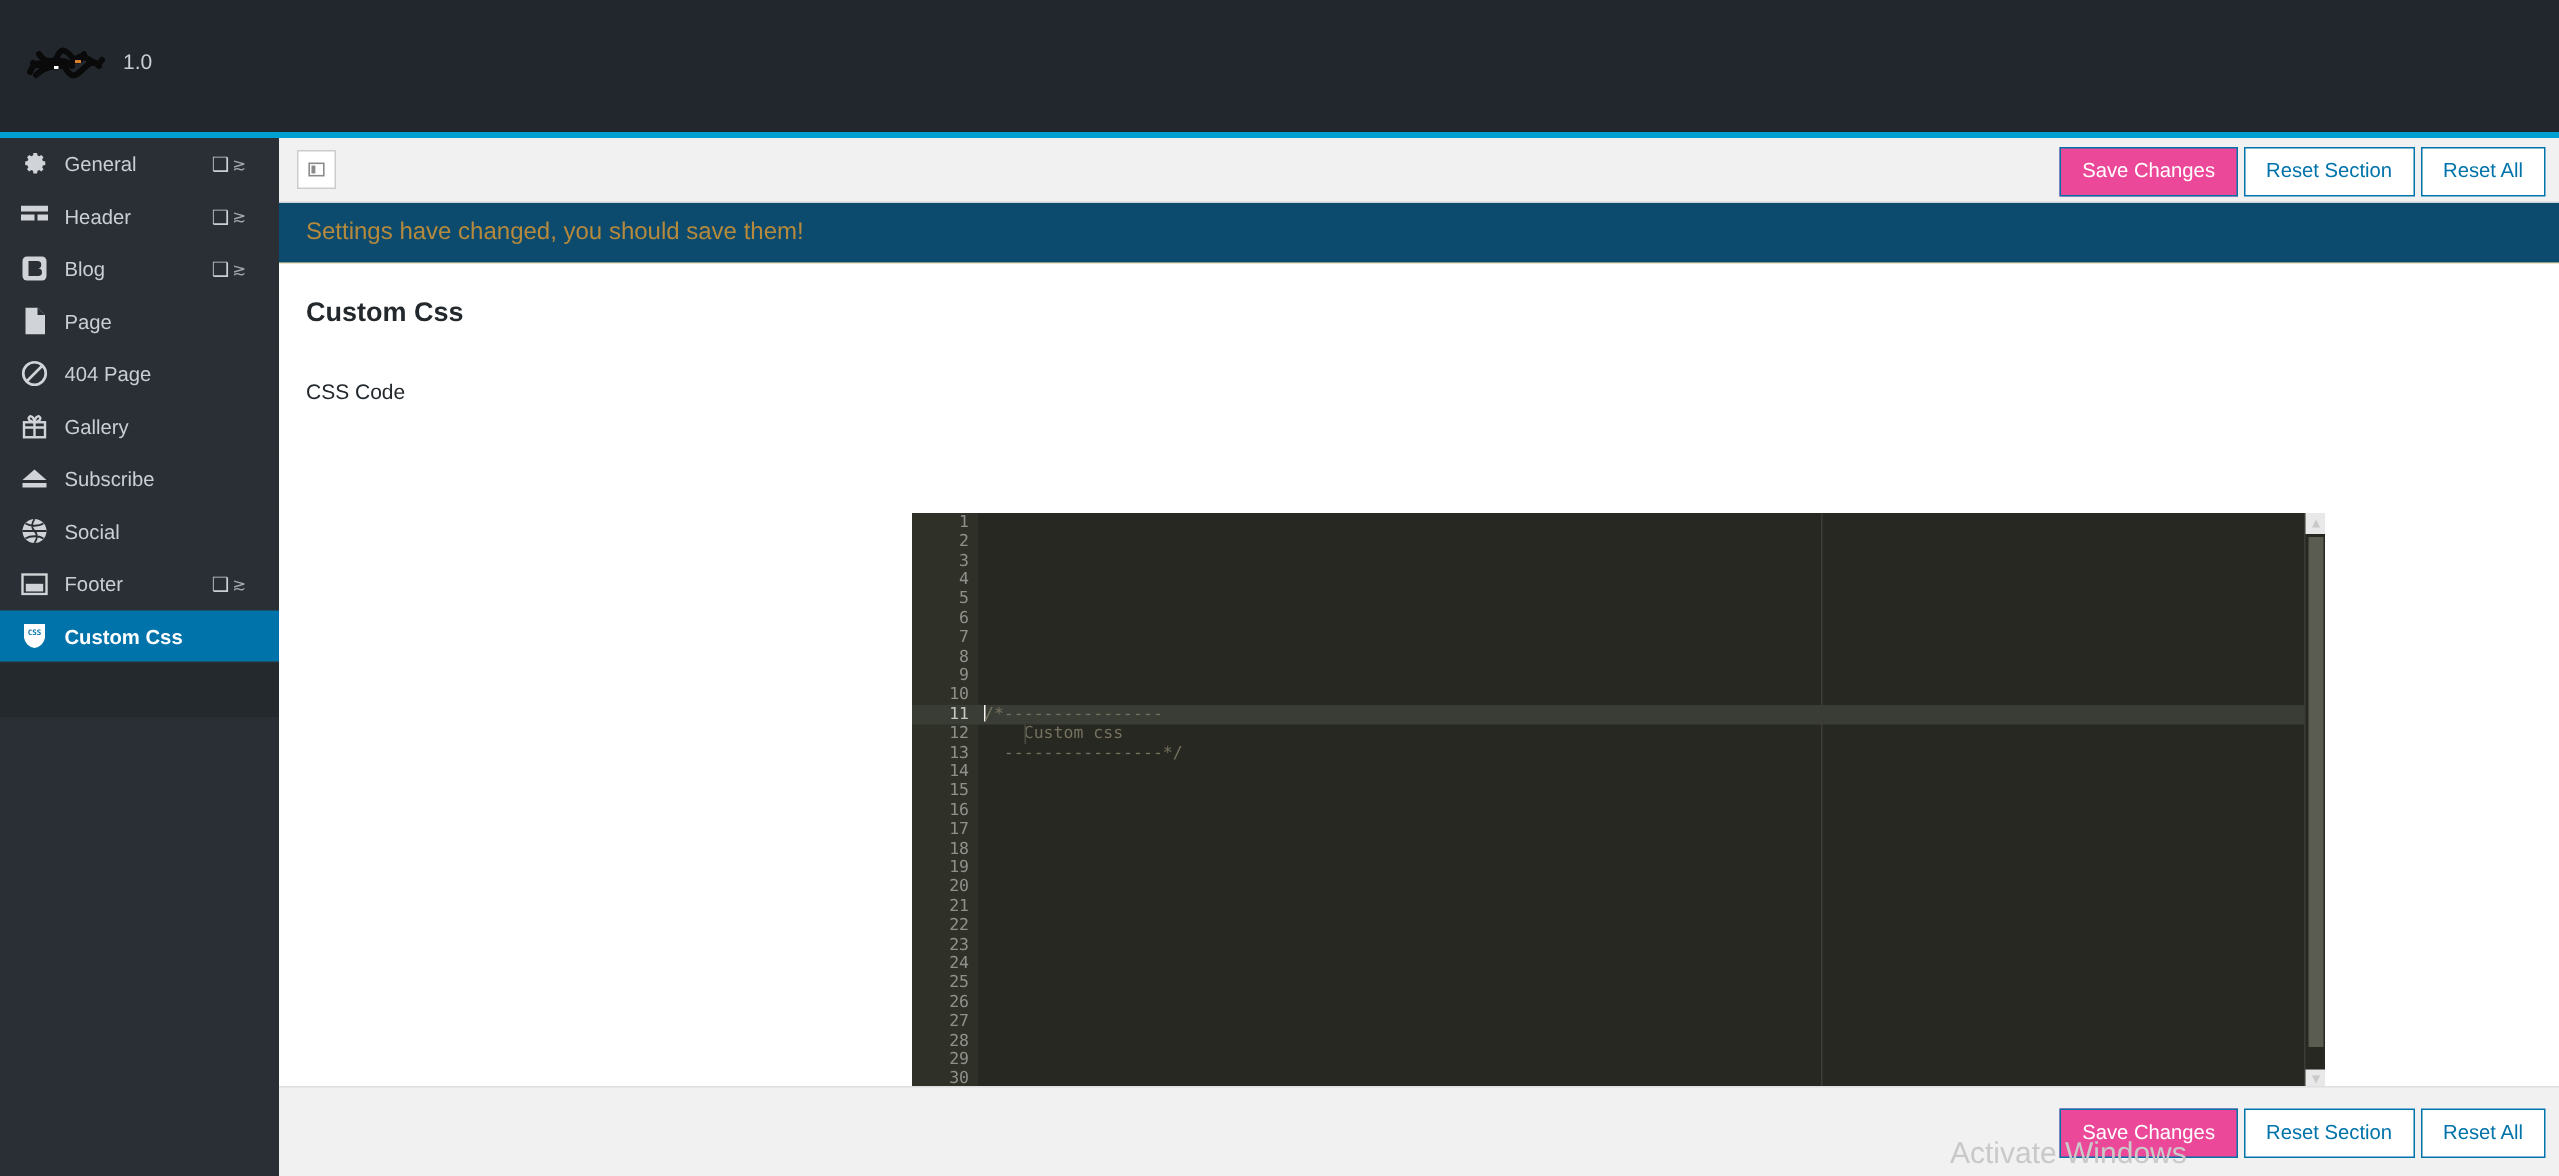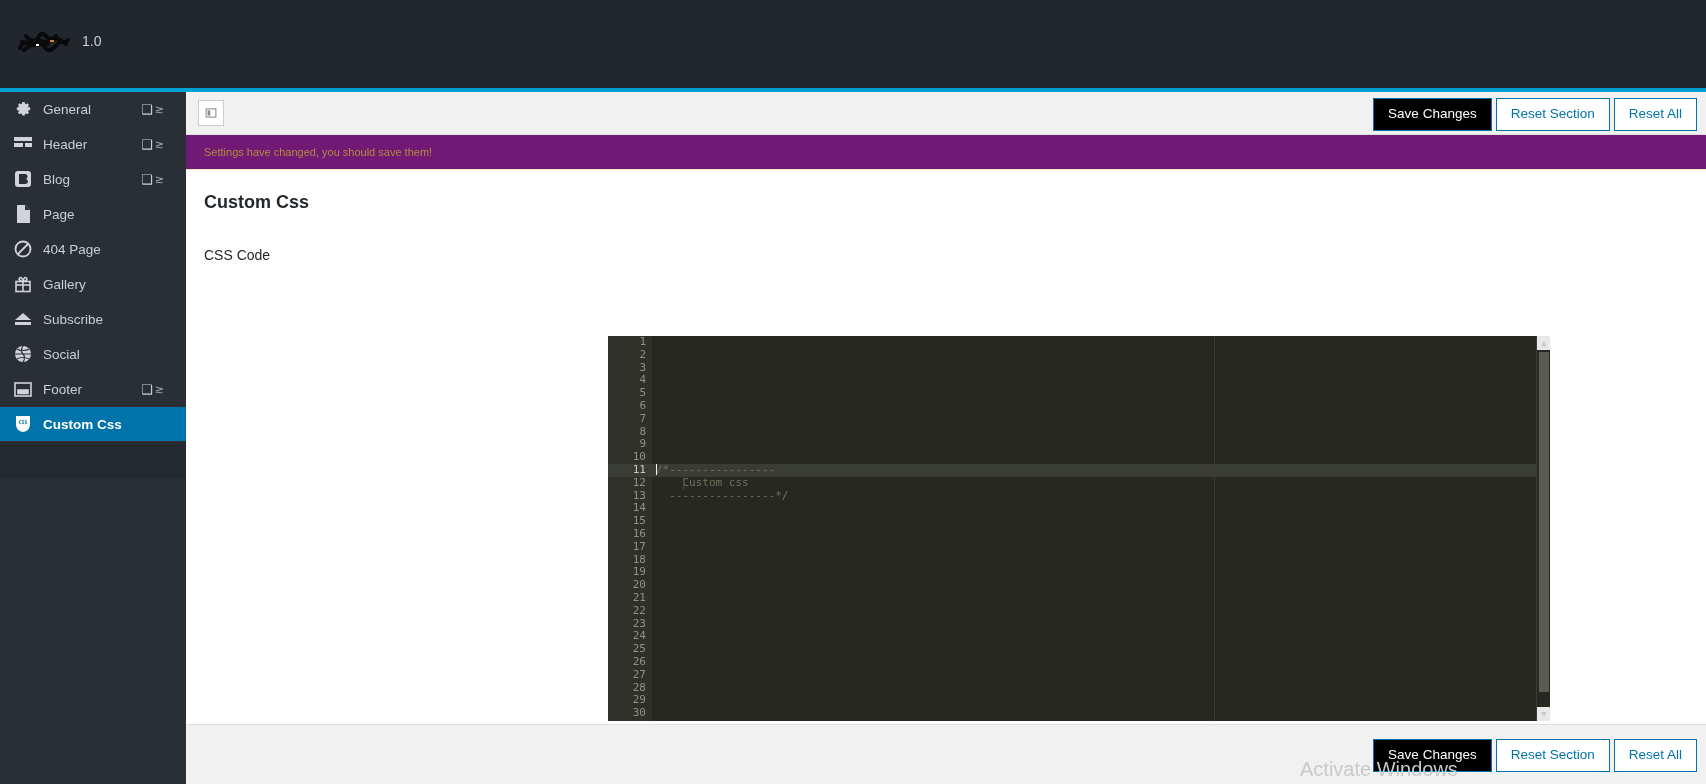--- a/index.html
+++ b/index.html
@@ -109,30 +109,30 @@
     border: 1px solid #0073aa;
     background: #fff;
     color: #0073aa;
     cursor: pointer;
     line-height: 1.2;
     white-space: nowrap;
     margin-left: 4px;
     font-family: "Liberation Sans", sans-serif;
   }
   .btn.primary {
-    background: #000000;
+    background: #ec4899;
     color: #ffffff;
     border-color: #0073aa;
   }
 
   .notice {
-    background: #701a75;
+    background: #0c4a6e;
     border-bottom: 1px solid #f3e7c4;
     color: #b58a3c;
-    font-size: 11px;
+    font-size: 16px;
     padding: 11px 0 11px 18px;
   }
 
   .panel {
     position: relative;
     height: 490px;
     background: #fff;
   }
   .panel-title {
     font-size: 18px;

